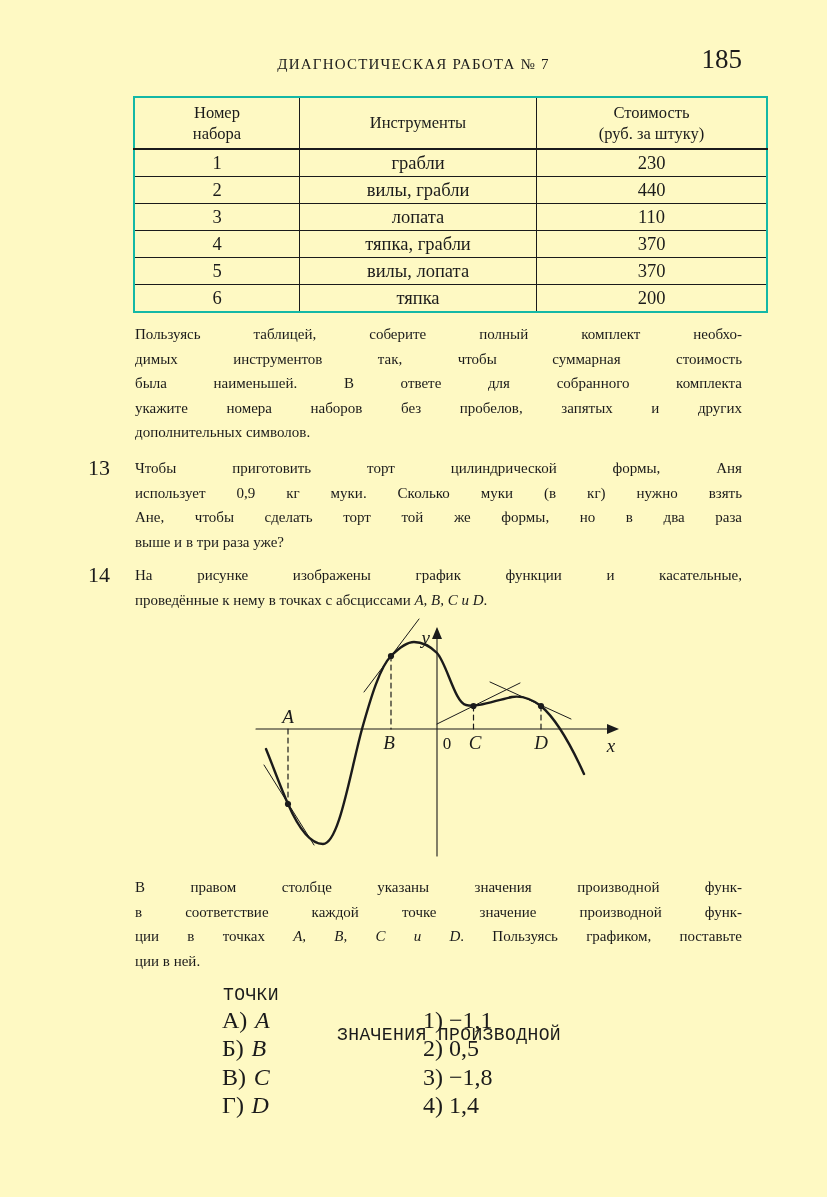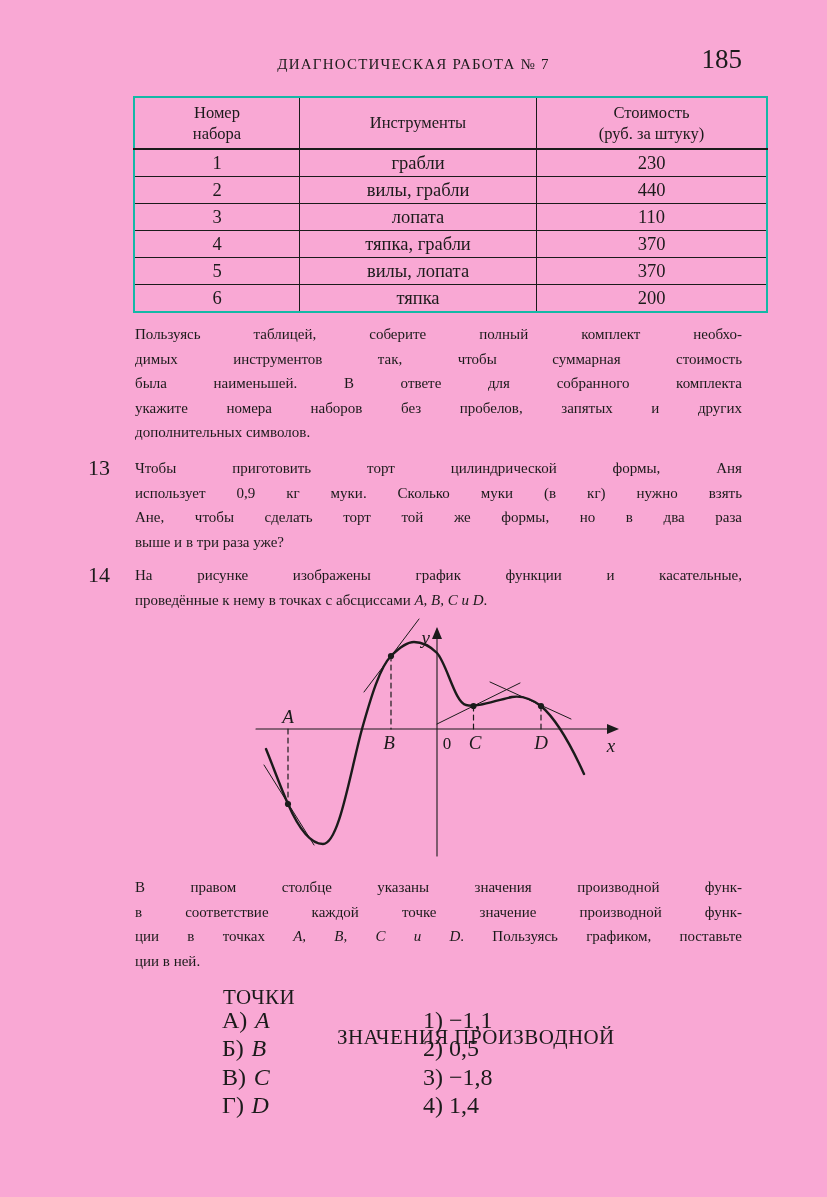--- a/index.html
+++ b/index.html
@@ -1,18 +1,18 @@
 <!DOCTYPE html>
 <html lang="ru"><head>
 <meta charset="utf-8">
 <style>
   html,body{margin:0;padding:0;background:#e8e8e8;}
   #page{
     position:relative;width:827px;height:1197px;margin:0 auto;
-    background:#f9a8d4;color:#1b1b1b;
+    background:#fef9c3;color:#1b1b1b;
     font-family:"Liberation Serif","DejaVu Serif",serif;
     overflow:hidden;
   }
   .header-title{
     position:absolute;top:56px;left:0;width:827px;text-align:center;
     font-size:15px;letter-spacing:1.2px;
   }
   .page-number{
     position:absolute;top:44px;left:660px;width:82px;text-align:right;
     font-size:27px;
@@ -32,21 +32,21 @@
   }
   table.toolkit td{font-size:18.5px;height:26px;}
   .col-set{width:156px}.col-tools{width:228px}.col-price{width:221px}
 
   .para{position:absolute;width:607px;font-size:15px;line-height:24.6px;}
   .jline{text-align:justify;text-align-last:justify;}
   .lastline{text-align:left;}
   .prob-num{position:absolute;left:88px;font-weight:normal;font-size:22px;line-height:24.6px;}
   .it{font-style:italic;}
 
-  .match-header{position:absolute;font-size:21px;letter-spacing:0.4px;}
+  .match-header{position:absolute;font-size:18px;letter-spacing:0.4px;font-family:Liberation Mono, monospace;}
   .match-col{position:absolute;font-size:24px;line-height:28.4px;}
   .match-col .letter{font-style:italic;margin-left:0.32em;}
 
   svg text{font-family:"Liberation Serif","DejaVu Serif",serif;fill:#1b1b1b;}
   .fig-lbl{font-size:19px;font-style:italic;}
   .fig-zero{font-size:17px;}
 </style>
 </head>
 <body>
 

